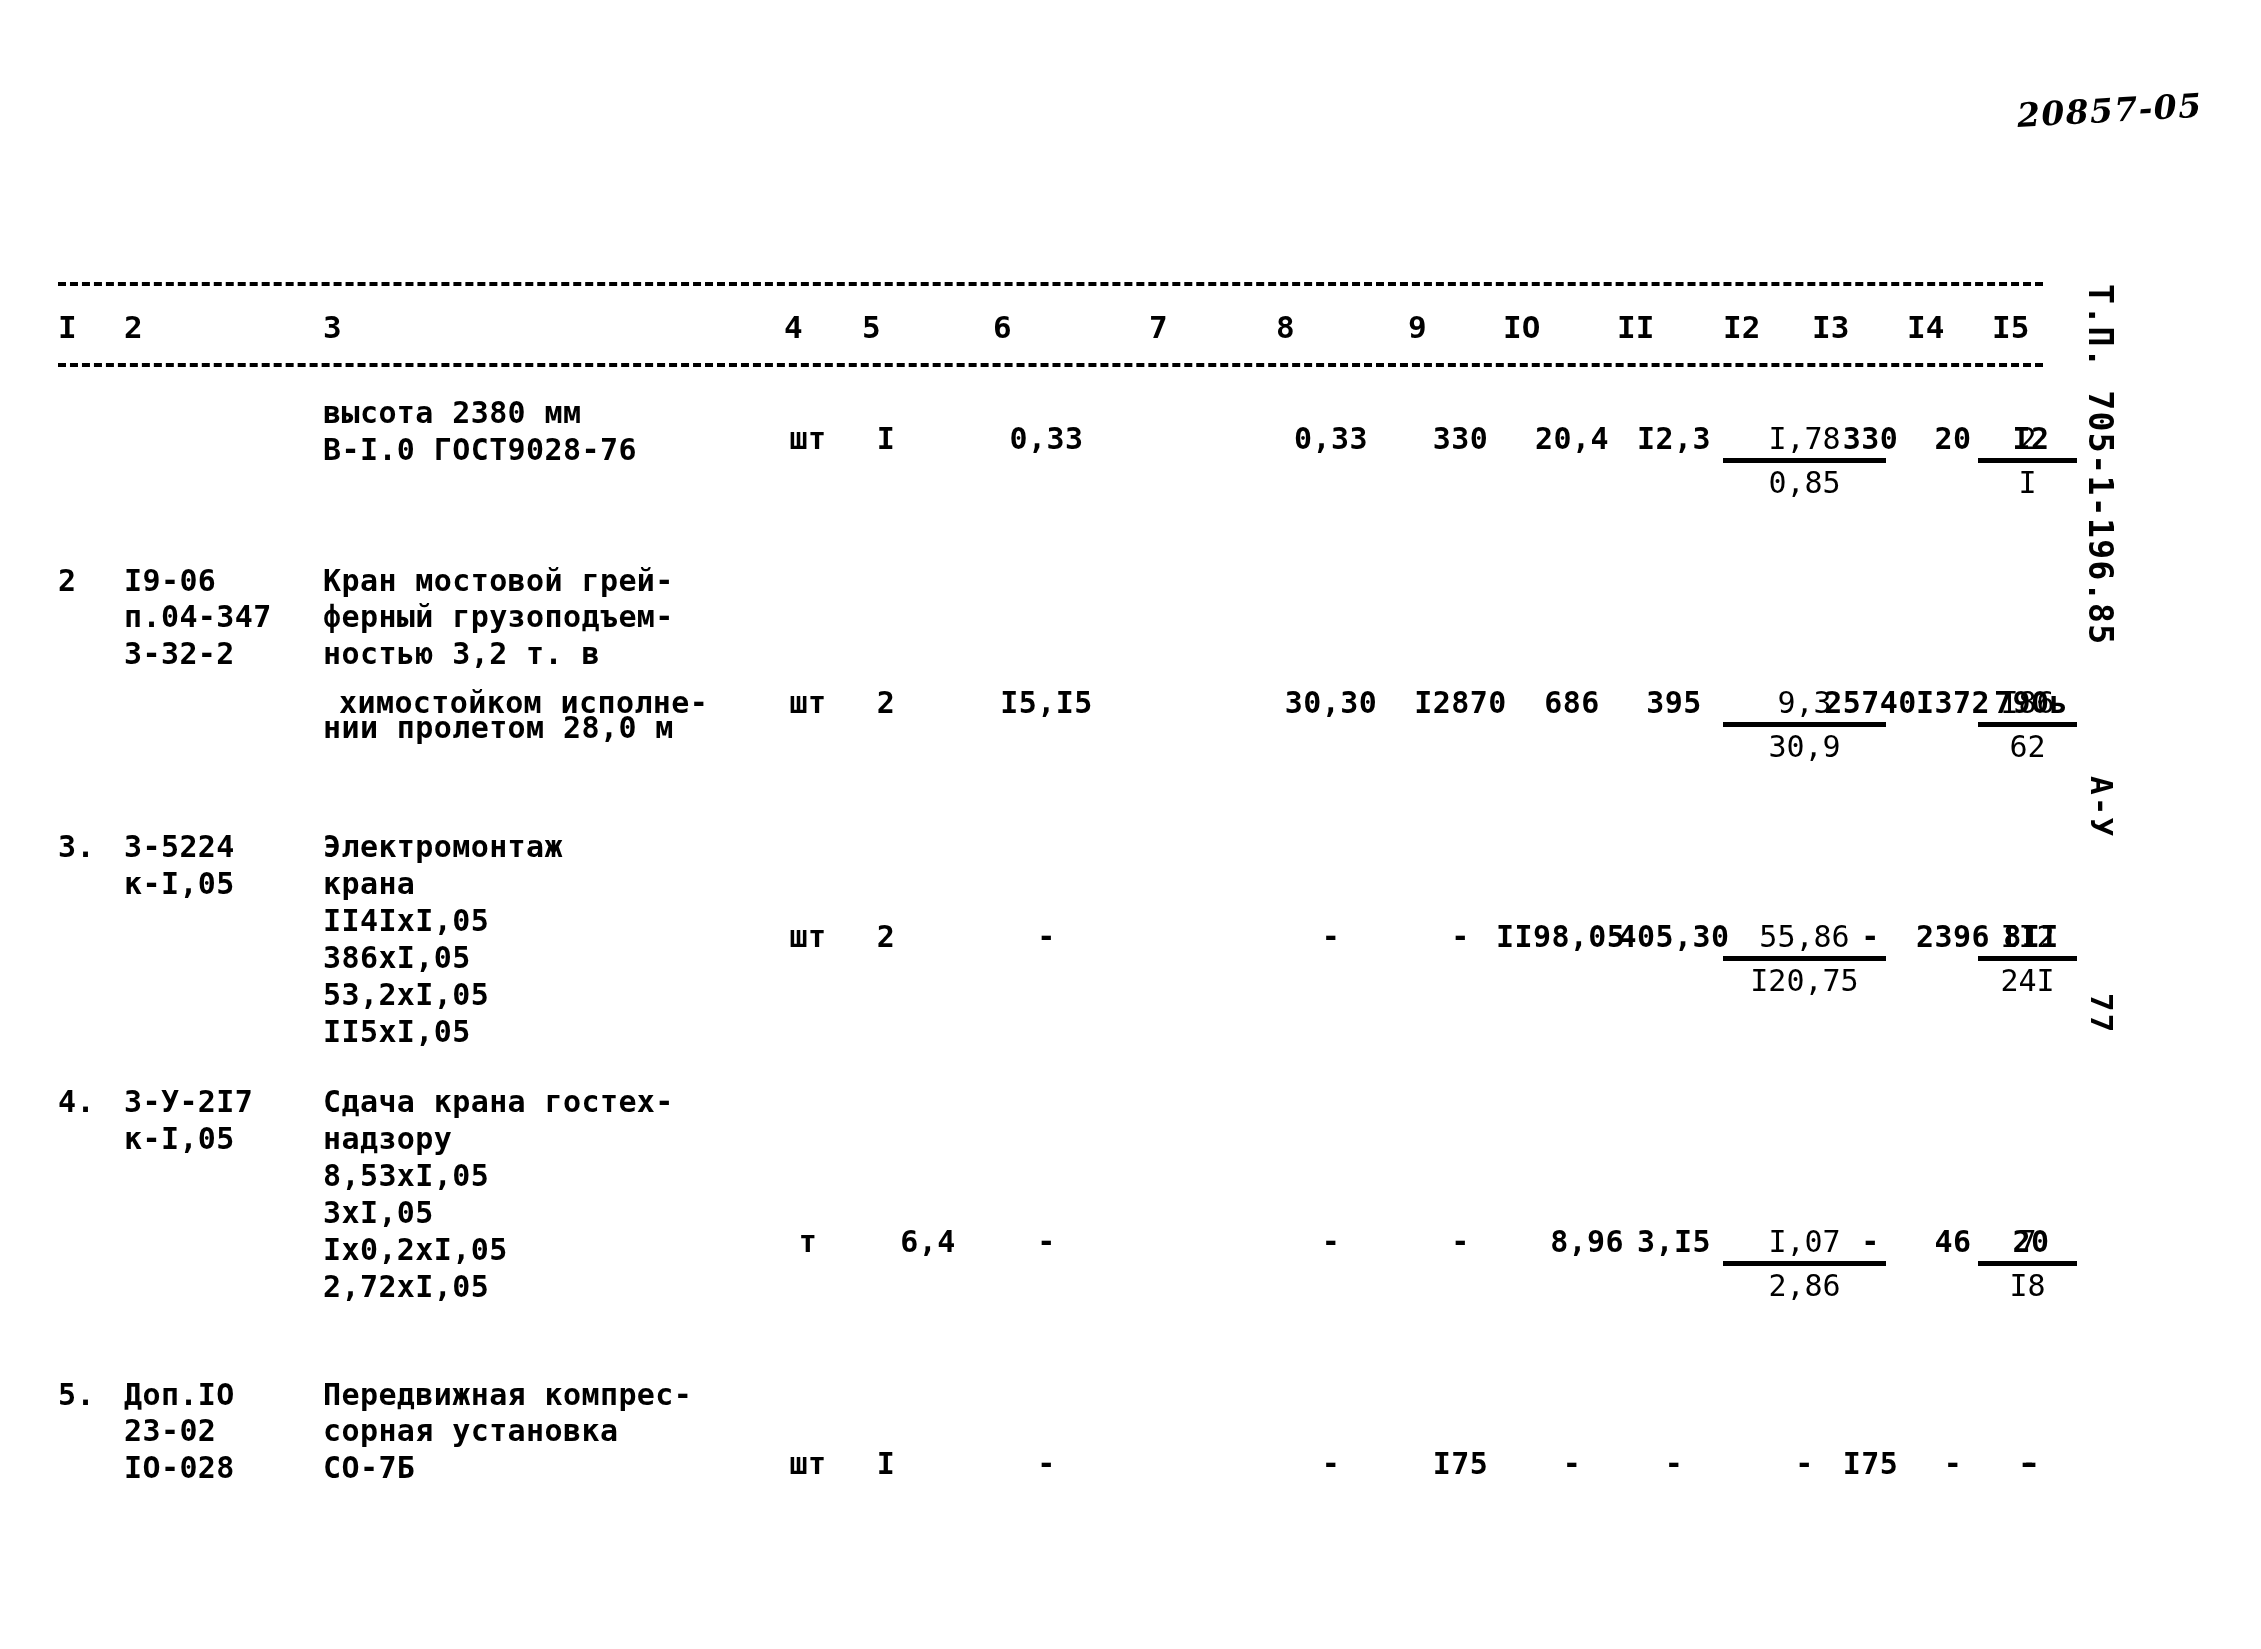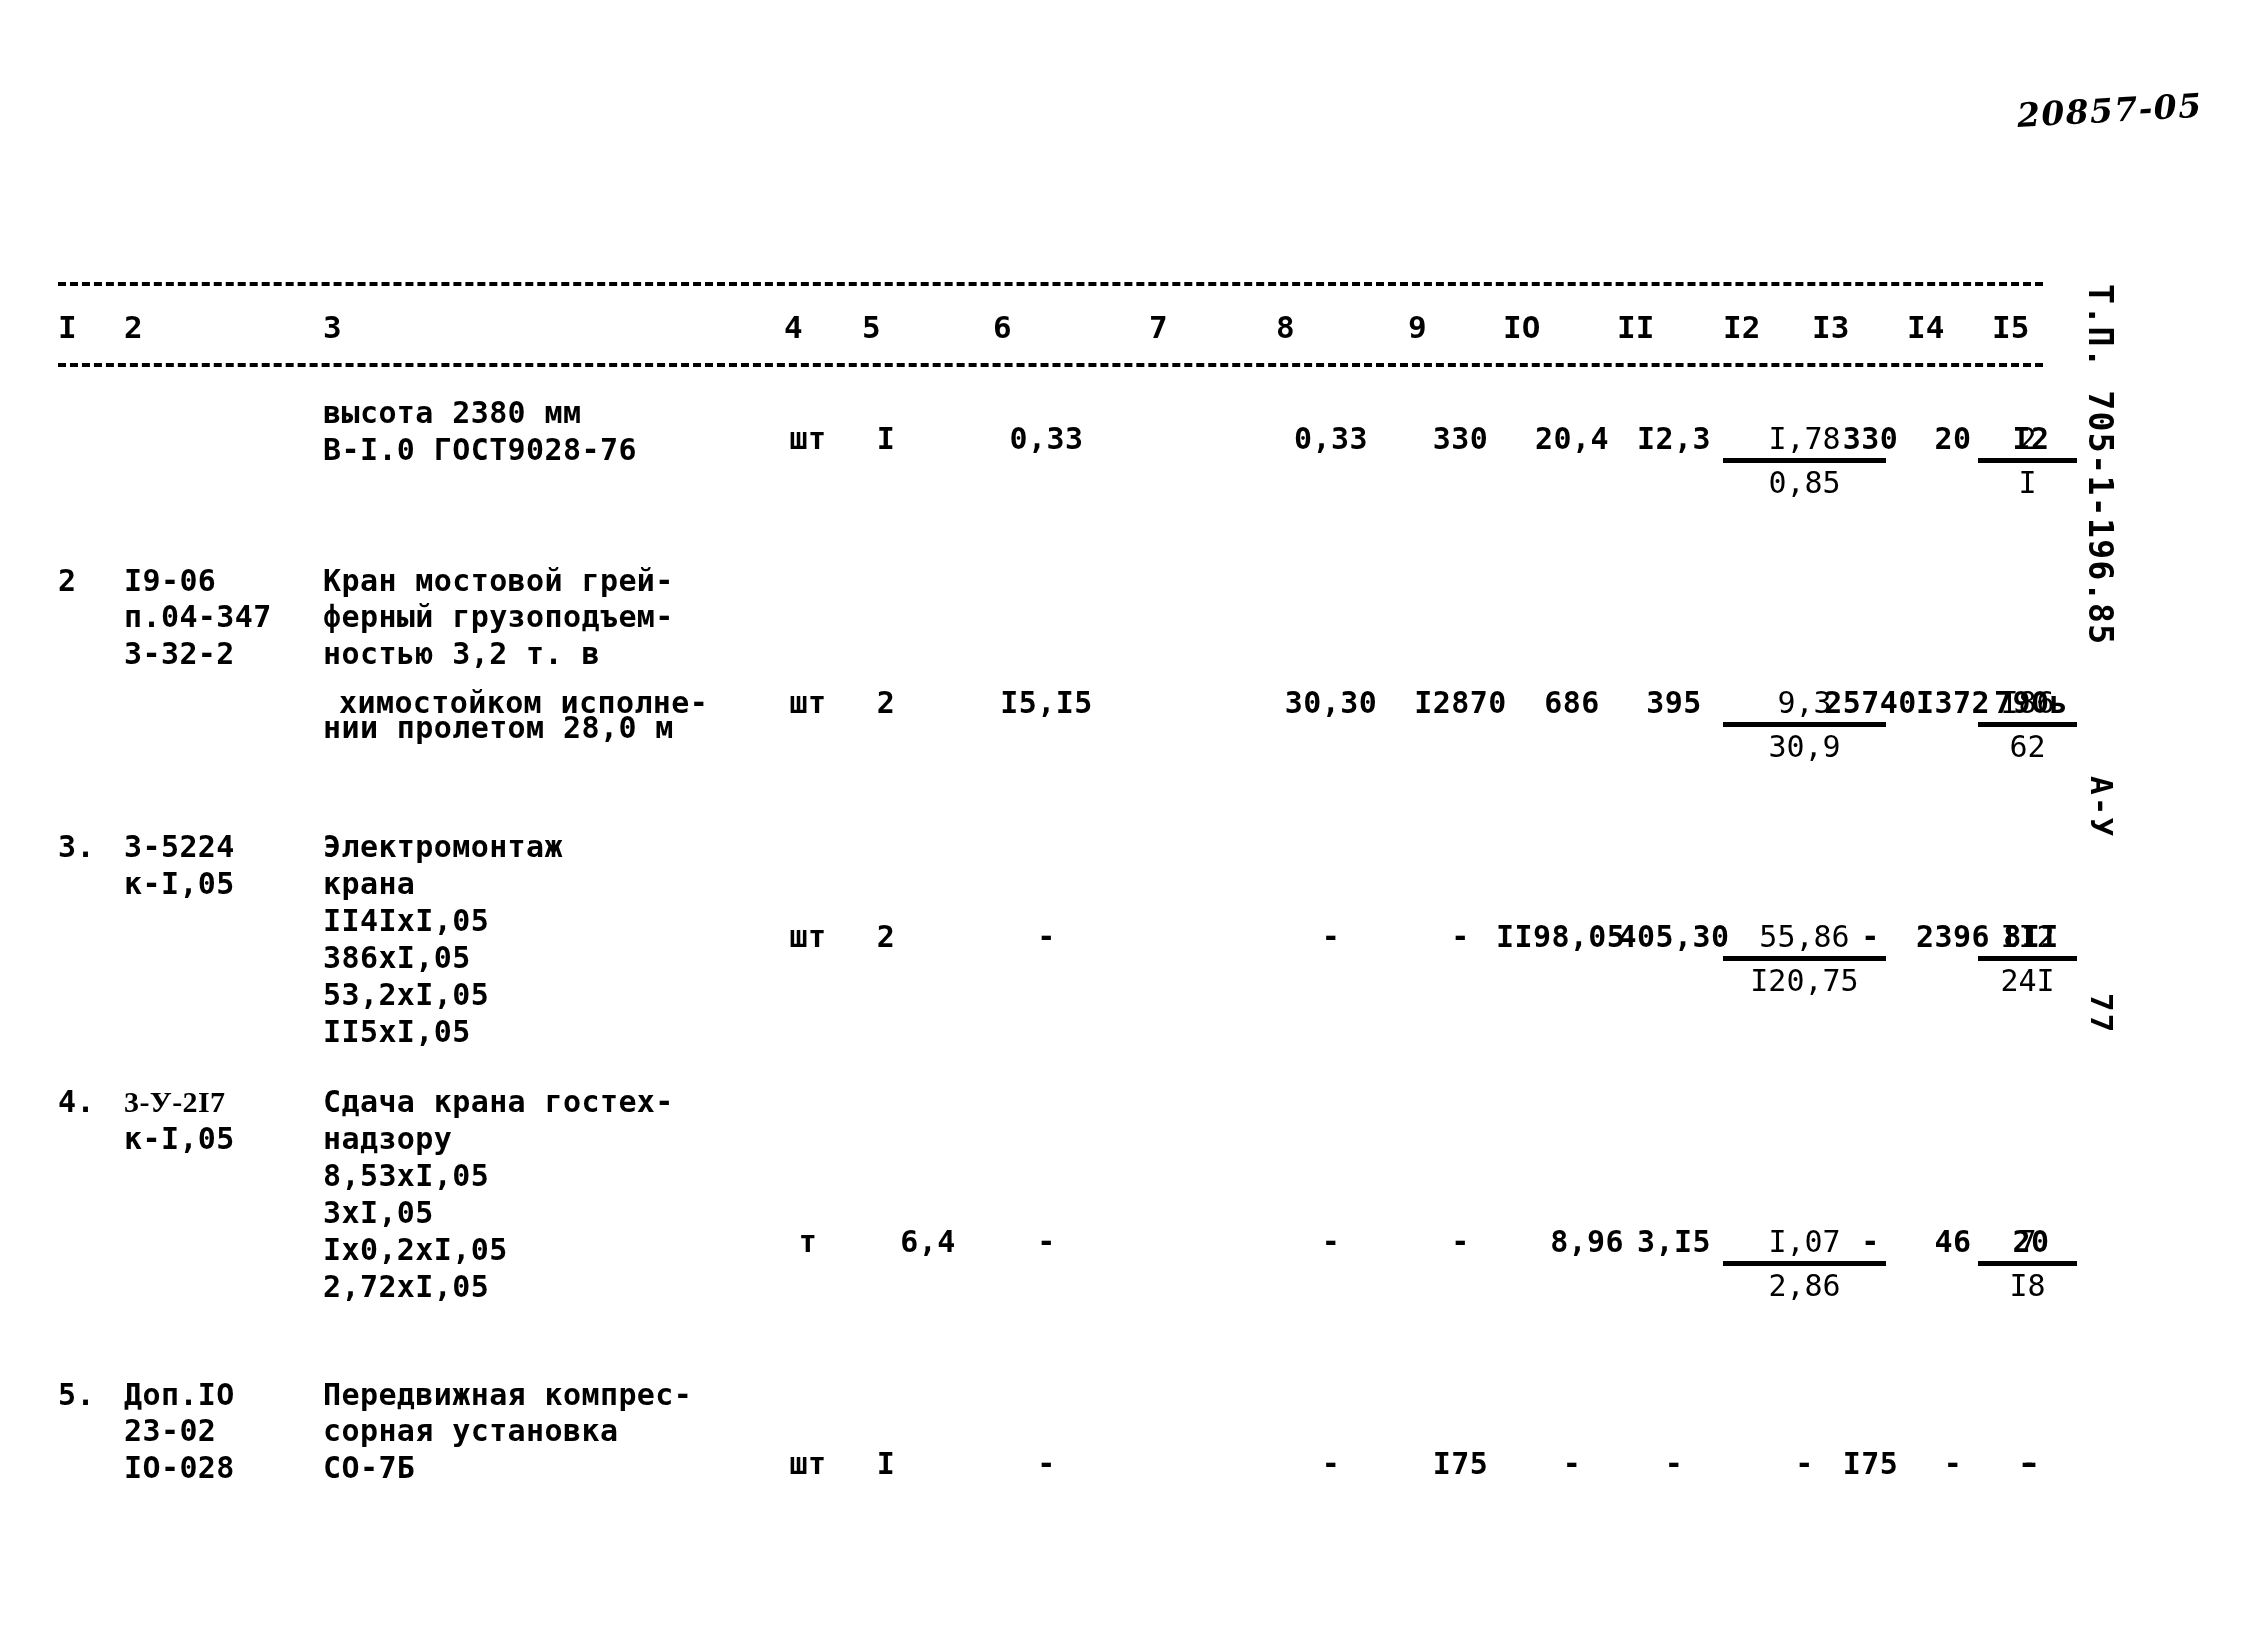--- a/index.html
+++ b/index.html
@@ -188,21 +188,21 @@
       <div class="cell" style="left: 1269px; top: 918px; width: 124px; text-align: center;">-</div>
       <div class="cell" style="left: 1400px; top: 918px; width: 121px; text-align: center;">-</div>
       <div class="cell" style="left: 1496px; top: 918px; width: 152px; text-align: left;">II98,05</div>
       <div class="cell" style="left: 1610px; top: 918px; width: 128px; text-align: center;">405,30</div>
       <div class="cell" style="left: 1805px; top: 918px; width: 131px; text-align: center;">-</div>
       <div class="cell" style="left: 1900px; top: 918px; width: 106px; text-align: center;">2396</div>
       <div class="cell" style="left: 1985px; top: 918px; width: 92px; text-align: center;">8II</div>
       <div class="frac" style="left: 1723px; top: 918px; width: 163px;"><span class="top">55,86</span><span class="bot">I20,75</span></div>
       <div class="frac" style="left: 1978px; top: 918px; width: 99px;"><span class="top">II2</span><span class="bot">24I</span></div>
       <div class="cell" style="left: 58px; top: 1083px;">4.</div>
-      <div class="cell" style="left: 124px; top: 1083px; font-family: Liberation Serif, serif;">3-У-2I7</div>
+      <div class="cell" style="left: 124px; top: 1083px;">3-У-2I7</div>
       <div class="cell" style="left: 124px; top: 1120px;">к-I,05</div>
       <div class="cell" style="left: 323px; top: 1083px;">Сдача крана гостех-</div>
       <div class="cell" style="left: 323px; top: 1120px;">надзору</div>
       <div class="cell" style="left: 323px; top: 1157px;">8,53xI,05</div>
       <div class="cell" style="left: 323px; top: 1194px;">3xI,05</div>
       <div class="cell" style="left: 323px; top: 1231px;">Ix0,2xI,05</div>
       <div class="cell" style="left: 323px; top: 1268px;">2,72xI,05</div>
       <div class="cell" style="left: 776px; top: 1223px; width: 64px; text-align: center;">т</div>
       <div class="cell" style="left: 896px; top: 1223px; width: 64px; text-align: center;">6,4</div>
       <div class="cell" style="left: 986px; top: 1223px; width: 121px; text-align: center;">-</div>

